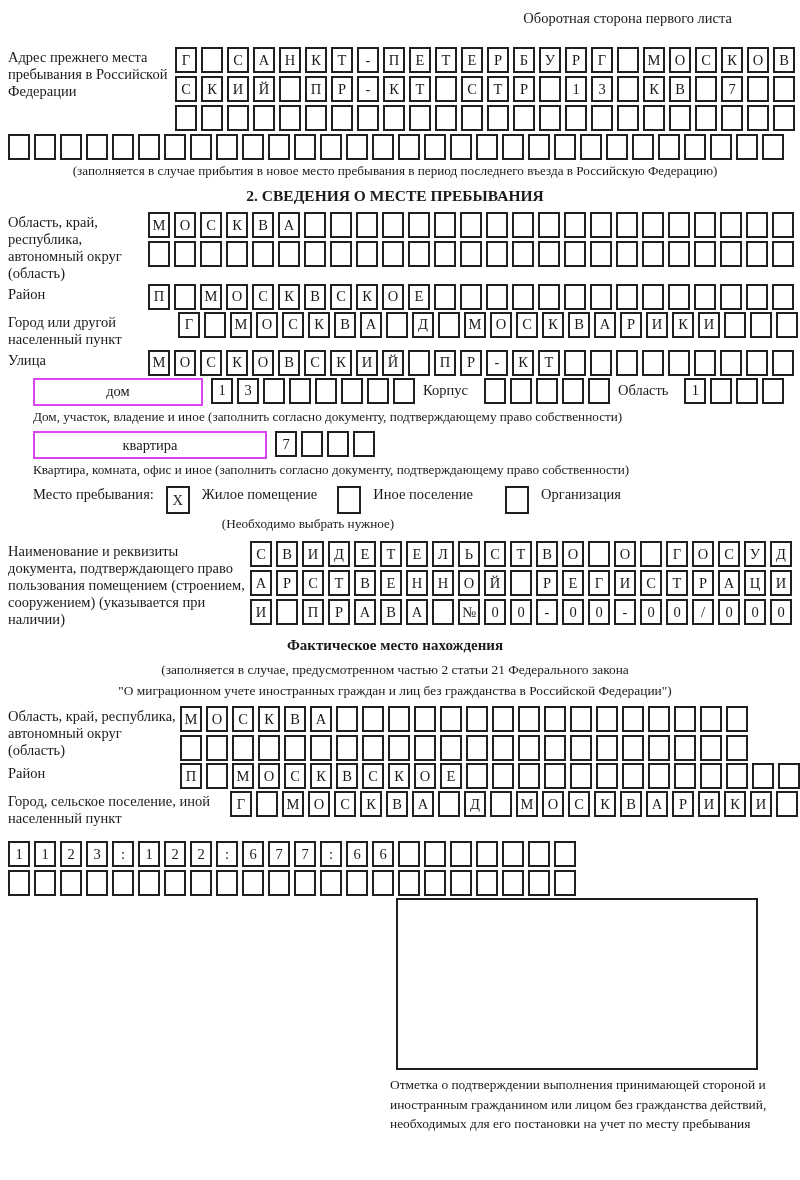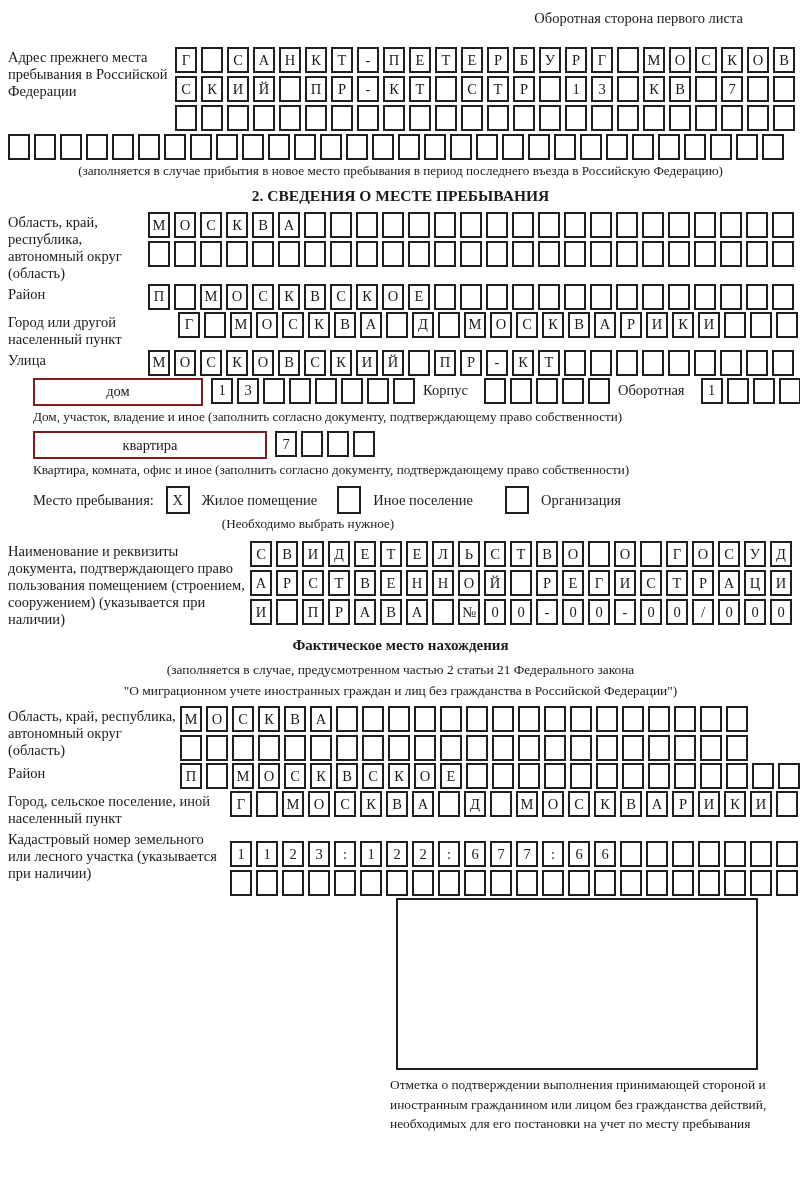--- a/index.html
+++ b/index.html
@@ -1,18 +1,18 @@
 <!DOCTYPE html>
 <html><head>
 <meta charset="utf-8">
 <style>
   html,body{margin:0;padding:0;background:#fff;}
   .page{
     width:800px;height:1180px;box-sizing:border-box;
-    padding:10px 7px 0 8px;background:#fff;color:#1a1a1a;
+    padding:10px 18px 0 8px;background:#fff;color:#1a1a1a;
     font-family:"Liberation Serif","DejaVu Serif",serif;
     overflow:hidden;
   }
   .page-note{text-align:right;padding-right:50px;font-size:14.5px;margin-bottom:20px;}
   .field{display:flex;align-items:flex-start;margin-bottom:2px;}
   .flabel{font-size:14.5px;line-height:1.17;flex:0 0 auto;padding-top:2px;}
   .w167{width:167px;} .w140{width:140px;} .w170{width:170px;}
   .w242{width:242px;} .w172{width:172px;} .w222{width:222px;}
   .frows{display:flex;flex-direction:column;gap:3px;}
   .boxes{display:flex;gap:4px;}
@@ -20,29 +20,29 @@
     flex:0 0 22px;width:22px;height:26px;box-sizing:border-box;
     border:2px solid #1f1f1f;display:inline-flex;align-items:center;justify-content:center;
     font-size:14.5px;background:#fff;
   }
   .big .cell{flex-basis:24px;width:24px;height:28px;}
   .caption{font-size:13.2px;line-height:1.3;}
   .center{text-align:center;}
   .sec-title{font-size:15.5px;font-weight:bold;text-align:center;margin:6px 0 7px 0;}
   .sub-title{font-size:15px;font-weight:bold;text-align:center;margin:9px 0 6px 0;}
   .named-box{
-    box-sizing:border-box;border:2px solid #7f1d1d;height:28px;
+    box-sizing:border-box;border:2px solid #d946ef;height:28px;
     display:inline-flex;align-items:center;justify-content:center;
     font-size:14.5px;flex:0 0 auto;background:#fff;
   }
   .ind25{margin-left:25px;}
   .inline-label{font-size:14.5px;margin:4px 8px 0 8px;flex:0 0 auto;}
   .house-row,.apt-row,.stay-row{display:flex;align-items:flex-start;margin-bottom:2px;}
   .house-row .boxes,.apt-row .boxes{margin-left:8px;}
-  .stay-row{align-items:center;margin-left:25px;}
+  .stay-row{margin-left:25px;}
   .stay-label{font-size:14.5px;margin-right:12px;}
   .opt-label{font-size:14.5px;margin:0 12px;}
   .ml8{margin-left:8px;} .ml20{margin-left:20px;}
   .mb6{margin-bottom:6px;} .mb8{margin-bottom:8px;}
   .fullrow{margin:3px 0 2px 0;}
   .choose-caption{margin-left:90px;width:420px;text-align:center;font-size:13.2px;margin-bottom:9px;}
   .law-caption{font-size:13.4px;line-height:1.55;text-align:center;margin-bottom:5px;}
   .pt12{padding-top:12px;}
   .stamp-wrap{margin-top:2px;}
   .stamp-box{margin-left:388px;width:362px;height:172px;box-sizing:border-box;border:2px solid #1f1f1f;background:#fff;}
@@ -339,21 +339,21 @@
         <span class="cell"></span>
       </div>
     <span class="inline-label">Корпус</span>
     <div class="boxes">
         <span class="cell"></span>
         <span class="cell"></span>
         <span class="cell"></span>
         <span class="cell"></span>
         <span class="cell"></span>
       </div>
-    <span class="inline-label">Оборотная</span>
+    <span class="inline-label">Область</span>
     <div class="boxes">
         <span class="cell">1</span>
         <span class="cell"></span>
         <span class="cell"></span>
         <span class="cell"></span>
       </div>
   </div>
   <div class="caption ind25 mb6">Дом, участок, владение и иное (заполнить согласно документу, подтверждающему право собственности)</div>
 
   <div class="apt-row ind25">
@@ -571,21 +571,20 @@
         <span class="cell">А</span>
         <span class="cell">Р</span>
         <span class="cell">И</span>
         <span class="cell">К</span>
         <span class="cell">И</span>
         <span class="cell"></span>
       </div>
   </div>
 
   <div class="field">
-    <div class="flabel w222">Кадастровый номер земельного или лесного участка (указывается при наличии)</div>
     <div class="frows pt12">
       <div class="boxes">
           <span class="cell">1</span>
           <span class="cell">1</span>
           <span class="cell">2</span>
           <span class="cell">3</span>
           <span class="cell">:</span>
           <span class="cell">1</span>
           <span class="cell">2</span>
           <span class="cell">2</span>

